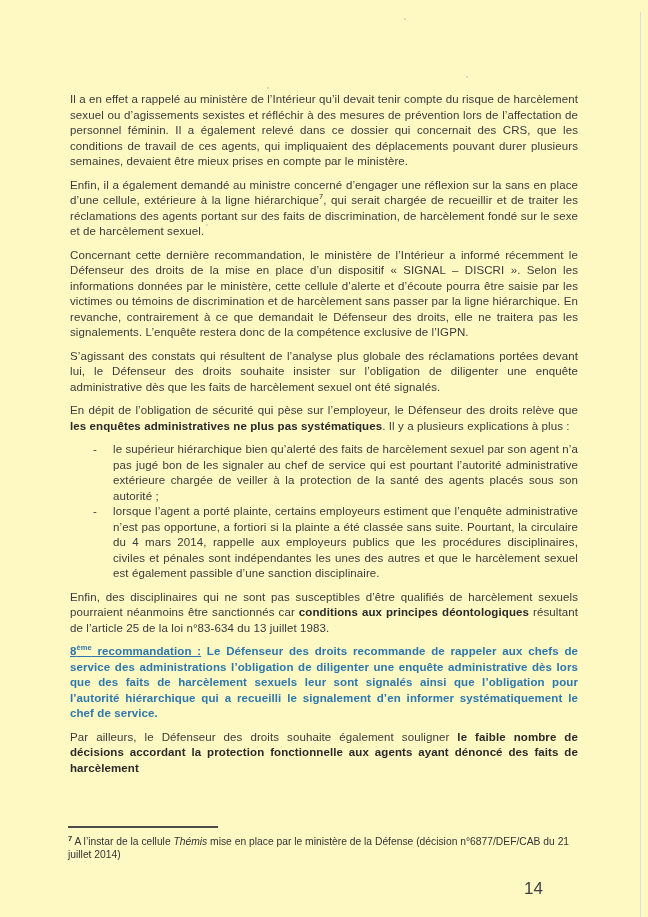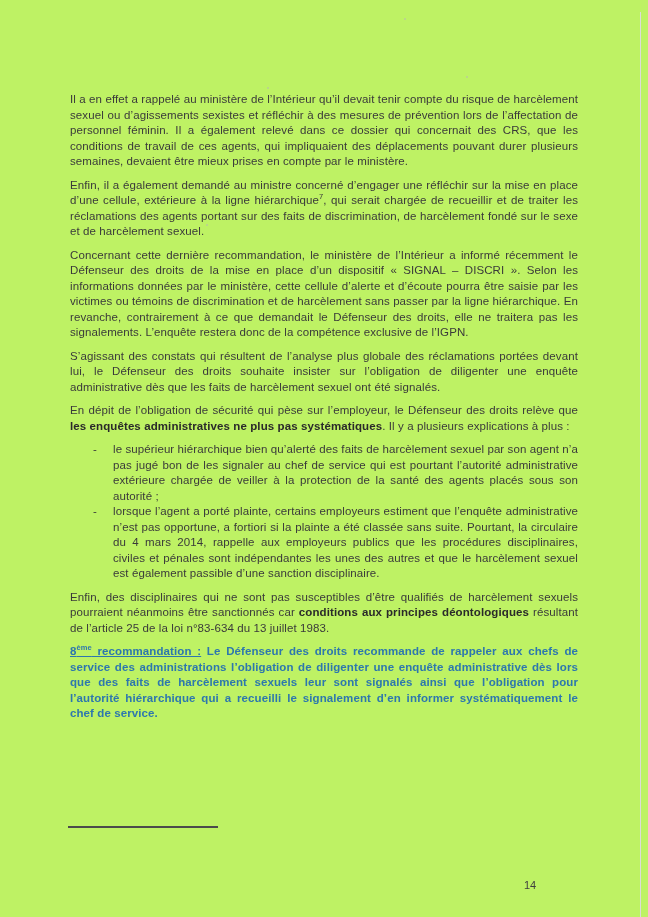--- a/index.html
+++ b/index.html
@@ -1,19 +1,19 @@
 <!DOCTYPE html>
 <html lang="fr"><head>
 <meta charset="utf-8">
 <style>
   html,body{margin:0;padding:0;background:#ffffff;}
   .page{
     position:relative;
     width:648px;height:917px;
-    background:#bef264;
+    background:#fef9c3;
     font-family:"Liberation Sans",sans-serif;
     color:#3a3a3a;
     overflow:hidden;
   }
   .content{
     position:absolute;left:70px;top:92px;width:508px;
     text-align:justify;
     font-size:11.5px;line-height:15.5px;
     letter-spacing:0.1px;
   }
@@ -24,37 +24,37 @@
   .bullet{position:relative;padding-left:43px;}
   .bullet .dash{position:absolute;left:23px;top:0;}
   .reco{font-weight:bold;}
   .reco-title{text-decoration:underline;}
   .footnote-rule{position:absolute;left:68px;top:826px;width:150px;height:2px;background:#4b4b4b;}
   .footnote{
     position:absolute;left:68px;top:835px;width:520px;
     font-size:10.3px;line-height:13px;color:#333333;text-align:left;
   }
   .it{font-style:italic;}
-  .page-number{position:absolute;left:524px;top:879px;font-size:11px;color:#3f3f3f;}
+  .page-number{position:absolute;left:524px;top:879px;font-size:17px;color:#3f3f3f;}
   .edge-line{position:absolute;left:640px;top:12px;width:1px;height:905px;background:#dcdcd8;}
   .speck{position:absolute;width:2px;height:2px;border-radius:50%;background:#b8b8b2;opacity:.65;}
 </style>
 </head>
 <body>
 
 <div class="page">
 
   <div class="content">
 
     <p>
       <span>Il a en effet a rappelé au ministère de l’Intérieur qu’il devait tenir compte du risque de harcèlement sexuel ou d’agissements sexistes et réfléchir à des mesures de prévention lors de l’affectation de personnel féminin. Il a également relevé dans ce dossier qui concernait des CRS, que les conditions de travail de ces agents, qui impliquaient des déplacements pouvant durer plusieurs semaines, devaient être mieux prises en compte par le ministère.</span>
     </p>
 
     <p>
-      <span>Enfin, il a également demandé au ministre concerné d’engager une réfléchir sur la mise en place d’une cellule, extérieure à la ligne hiérarchique</span><span class="sup">7</span><span>, qui serait chargée de recueillir et de traiter les réclamations des agents portant sur des faits de discrimination, de harcèlement fondé sur le sexe et de harcèlement sexuel.</span>
+      <span>Enfin, il a également demandé au ministre concerné d’engager une réflexion sur la sans en place d’une cellule, extérieure à la ligne hiérarchique</span><span class="sup">7</span><span>, qui serait chargée de recueillir et de traiter les réclamations des agents portant sur des faits de discrimination, de harcèlement fondé sur le sexe et de harcèlement sexuel.</span>
     </p>
 
     <p>
       <span>Concernant cette dernière recommandation, le ministère de l’Intérieur a informé récemment le Défenseur des droits de la mise en place d’un dispositif « SIGNAL – DISCRI ». Selon les informations données par le ministère, cette cellule d’alerte et d’écoute pourra être saisie par les victimes ou témoins de discrimination et de harcèlement sans passer par la ligne hiérarchique. En revanche, contrairement à ce que demandait le Défenseur des droits, elle ne traitera pas les signalements. L’enquête restera donc de la compétence exclusive de l’IGPN.</span>
     </p>
 
     <p>
       <span>S’agissant des constats qui résultent de l’analyse plus globale des réclamations portées devant lui, le Défenseur des droits souhaite insister sur l’obligation de diligenter une enquête administrative dès que les faits de harcèlement sexuel ont été signalés.</span>
     </p>
 
@@ -74,25 +74,31 @@
     </div>
 
     <p>
       <span>Enfin, des disciplinaires qui ne sont pas susceptibles d’être qualifiés de harcèlement sexuels pourraient néanmoins être sanctionnés car </span><span class="b">conditions aux principes déontologiques</span><span> résultant de l’article 25 de la loi n°83-634 du 13 juillet 1983.</span>
     </p>
 
     <p class="reco accent" style="color: rgb(45, 119, 174);">
       <span class="reco-title"><span>8</span><span class="sup">ème</span><span> recommandation :</span></span><span> Le Défenseur des droits recommande de rappeler aux chefs de service des administrations l’obligation de diligenter une enquête administrative dès lors que des faits de harcèlement sexuels leur sont signalés ainsi que l’obligation pour l’autorité hiérarchique qui a recueilli le signalement d’en informer systématiquement le chef de service.</span>
     </p>
 
+    <p>
+      <span>Par ailleurs, le Défenseur des droits souhaite également souligner </span><span class="b">le faible nombre de décisions accordant la protection fonctionnelle aux agents ayant dénoncé des faits de harcèlement</span>
+    </p>
 
   </div>
 
   <div class="footnote-rule"></div>
 
+  <div class="footnote">
+    <span class="sup b">7</span><span> A l’instar de la cellule </span><span class="it">Thémis</span><span> mise en place par le ministère de la Défense (décision n°6877/DEF/CAB du 21 juillet 2014)</span>
+  </div>
 
   <div class="page-number">14</div>
 
   <div class="edge-line"></div>
   <div class="speck" style="left:267px;top:87px;"></div>
   <div class="speck" style="left:466px;top:76px;"></div>
   <div class="speck" style="left:206px;top:224px;"></div>
   <div class="speck" style="left:404px;top:18px;"></div>
 
 </div>

